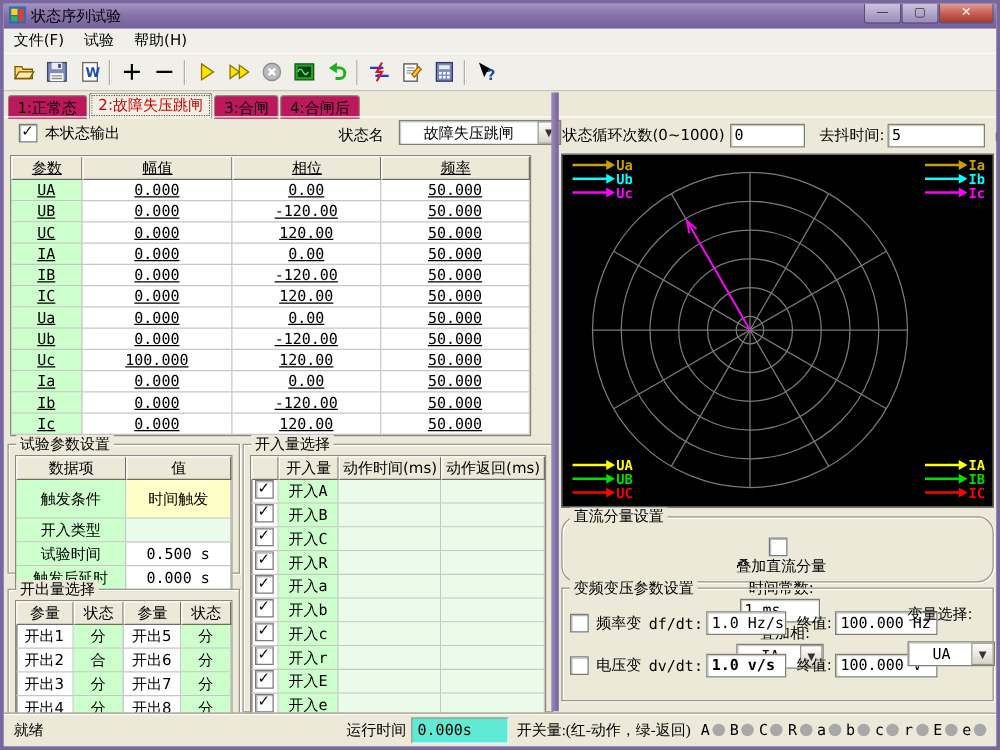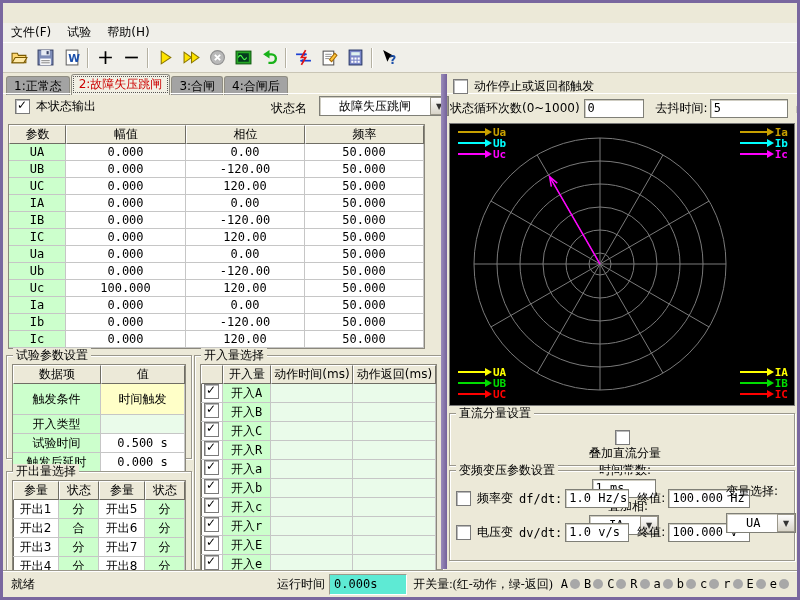--- a/index.html
+++ b/index.html
@@ -20,21 +20,21 @@
   .menubar{position:absolute;top:20px;left:0;right:0;height:19px;background:#f0efe9;
     border-bottom:1px solid #d6d2c2;display:flex;align-items:center;}
   .menuitem{padding:2px 8px;}
   .toolbar{position:absolute;top:39px;left:0;right:0;height:29px;background:#f0efe9;
     border-top:1px solid #fff;border-bottom:1px solid #c9c5b5;display:flex;align-items:center;padding-left:3px;}
   .tbtn{width:26px;height:24px;display:flex;align-items:center;justify-content:center;}
   .tbtn svg{width:17px;height:17px;}
   .tsep{width:1px;height:20px;background:#b5b1a2;border-right:1px solid #fff;margin:0 3px;}
   
   .tabs{position:absolute;top:71px;left:3px;display:flex;align-items:flex-end;}
-  .tab{height:18px;line-height:18px;padding:0 7px;background:#a3a3a3;
+  .tab{height:18px;line-height:18px;padding:0 7px;background:#be185d;
     border:1px solid #8f8d82;border-bottom:none;border-radius:3px 3px 0 0;margin-right:1px;}
   .tab.active{height:20px;line-height:19px;color:#c00;outline:1px dotted #555;outline-offset:-3px;
     background:#f2f0e4;position:relative;z-index:2;}
   .tabline{position:absolute;top:90px;left:0;right:0;border-top:1px solid #fff;}
   
   .cb{width:13px;height:13px;background:#fff;border:1px solid #7a7a7a;
     box-shadow:inset 1px 1px 0 #b9b9b9;position:relative;display:inline-block;flex:none;}
   .cb.checked::after{content:"✓";position:absolute;left:1px;top:-2px;font-size:12px;font-weight:bold;}
   .tbox{background:#fff;border:1px solid #7f7f77;box-shadow:inset 1px 1px 0 #cfcdc2;
     height:17px;line-height:17px;padding:0 3px;font-family:"DejaVu Sans Mono",monospace;font-size:12px;overflow:hidden;white-space:nowrap;}
@@ -71,20 +71,36 @@
   .sunken{border:1px solid;border-color:#9c998c #fff #fff #9c998c;}
   .ind{display:flex;align-items:center;gap:2px;margin-right:4px;}
   .dot{width:10px;height:10px;border-radius:50%;background:#a8a8a8;display:inline-block;}
   .lbl{white-space:nowrap;}
 </style>
 </head>
 <body>
 
 <div id="app">
 
+  <div class="titlebar">
+    <span>
+      <svg width="14" height="14">
+          <rect x="0" y="0" width="14" height="14" fill="#2a6fb8"></rect>
+          <rect x="2" y="2" width="5" height="5" fill="#ffd400"></rect>
+          <rect x="8" y="2" width="4" height="10" fill="#e43b2e"></rect>
+          <rect x="2" y="8" width="5" height="4" fill="#3fae49"></rect>
+        </svg>
+    </span>
+    <span class="ttl">状态序列试验</span>
+    <div class="winbtns">
+      <div class="wbtn">—</div>
+      <div class="wbtn">▢</div>
+      <div class="wbtn close">✕</div>
+    </div>
+  </div>
 
   <div class="menubar">
     <span class="menuitem">文件(F)</span>
     <span class="menuitem">试验</span>
     <span class="menuitem">帮助(H)</span>
   </div>
 
   <div class="toolbar">
     <div class="tbtn">
         <svg viewBox="0 0 16 16">
@@ -201,21 +217,21 @@
   <div class="abs" style="left:12px;top:95px;display:flex;align-items:center;gap:6px;">
     <span class="cb checked"></span>
     <span class="lbl">本状态输出</span>
   </div>
   <div class="abs lbl" style="left:268px;top:97px;">状态名</div>
   <div class="combo abs" style="left:316px;top:93px;width:112px;">
     <span class="val">故障失压跳闸</span>
     <span class="drop">▼</span>
   </div>
 
-  <table class="grid abs" style="left:5px;top:121px;width:415px;table-layout:fixed;">
+  <table class="grid abs" style="left:5px;top:121px;width:415px;table-layout:fixed;text-decoration:underline;">
     <colgroup>
         <col style="width:57px">
         <col style="width:120px">
         <col style="width:119px">
         <col style="width:119px">
       </colgroup>
     <tbody>
         <tr style="height:18px;">
       <th>参数</th>
       <th>幅值</th>
@@ -454,24 +470,20 @@
             <td></td>
             <td></td>
             <td></td>
           </tr>
     </tbody>
       </table>
   </div>
 
   <div class="splitter" style="left:438px;top:71px;width:6px;height:495px;"></div>
 
-  <div class="abs" style="left:450px;top:75px;display:flex;align-items:center;gap:6px;">
-    <span class="cb"></span>
-    <span class="lbl">动作停止或返回都触发</span>
-  </div>
 
   <div class="abs" style="left:447px;top:96px;display:flex;align-items:center;">
     <span class="lbl">状态循环次数(0~1000)</span>
     <span class="tbox" style="width:52px;margin-left:4px;">0</span>
     <span class="lbl" style="margin-left:12px;">去抖时间:</span>
     <span class="tbox" style="width:70px;margin-left:2px;">5</span>
     <span class="lbl" style="margin-left:8px;">ms</span>
   </div>
 
   <div class="chart" style="left:446px;top:120px;width:344px;height:281px;">
@@ -542,21 +554,21 @@
           <span class="legarrow"></span>
           <span>IB</span>
         </div>
       <div class="legrow" style="color: rgb(255, 0, 0);">
           <span class="legarrow"></span>
           <span>IC</span>
         </div>
     </div>
   </div>
 
-  <div class="group" style="left:446px;top:410px;width:344px;height:51px;">
+  <div class="group" style="left:446px;top:410px;width:344px;height:51px;border-radius:13px;">
     <span class="gtitle">直流分量设置</span>
     <div style="position:absolute;left:6px;top:16px;display:flex;align-items:center;width:332px;flex-direction:column;">
       <span class="cb"></span>
       <span class="lbl" style="margin-left:6px;">叠加直流分量</span>
       <span class="lbl" style="margin-left:6px;">时间常数:</span>
       <span class="tbox" style="width:56px;margin-left:3px;">1 ms</span>
       <span class="lbl" style="margin-left:12px;">叠加相:</span>
       <div class="combo" style="width:52px;margin-left:4px;">
         <span class="val">IA</span>
         <span class="drop">▼</span>
@@ -571,21 +583,21 @@
       <span class="lbl" style="margin-left:6px;">频率变</span>
       <span class="lbl mono" style="margin-left:6px;">df/dt:</span>
       <span class="tbox" style="width:56px;margin-left:3px;">1.0 Hz/s</span>
       <span class="lbl" style="margin-left:8px;">终值:</span>
       <span class="tbox" style="width:74px;margin-left:3px;">100.000 Hz</span>
     </div>
     <div style="position:absolute;left:6px;top:52px;display:flex;align-items:center;">
       <span class="cb"></span>
       <span class="lbl" style="margin-left:6px;">电压变</span>
       <span class="lbl mono" style="margin-left:6px;">dv/dt:</span>
-      <span class="tbox" style="width:56px;margin-left:3px;">1.0 v/s</span>
+      <span class="tbox" style="width:56px;margin-left:3px;font-weight:bold;">1.0 v/s</span>
       <span class="lbl" style="margin-left:8px;">终值:</span>
       <span class="tbox" style="width:74px;margin-left:3px;">100.000 V</span>
     </div>
     <span class="lbl abs" style="left:276px;top:12px;">变量选择:</span>
     <div class="combo abs" style="left:276px;top:42px;width:52px;">
       <span class="val">UA</span>
       <span class="drop">▼</span>
     </div>
   </div>
 

